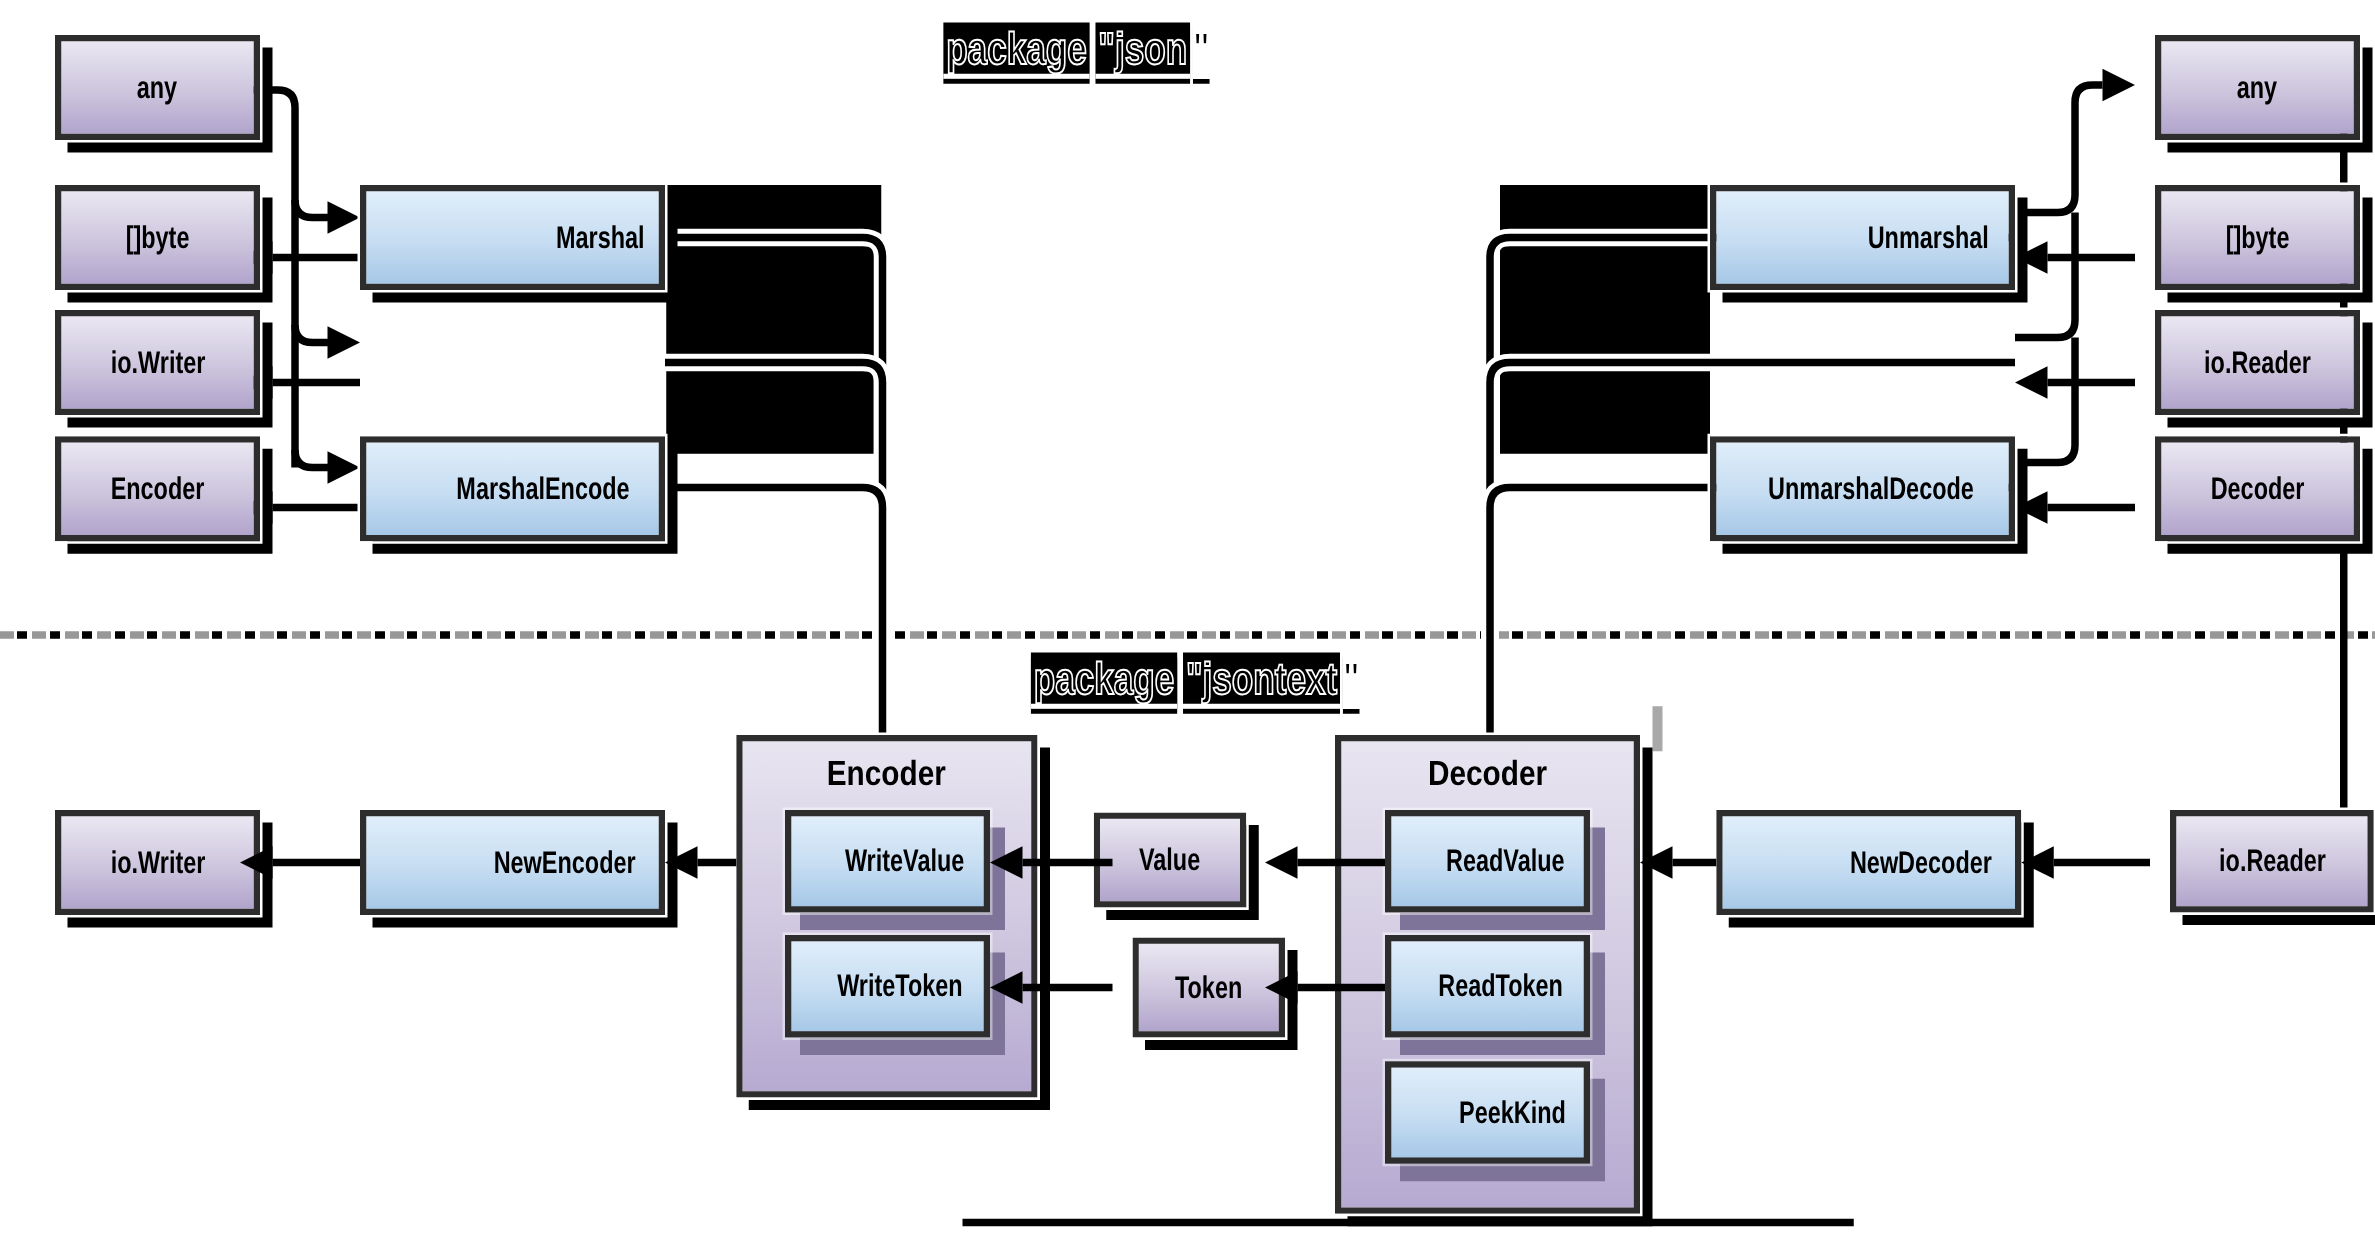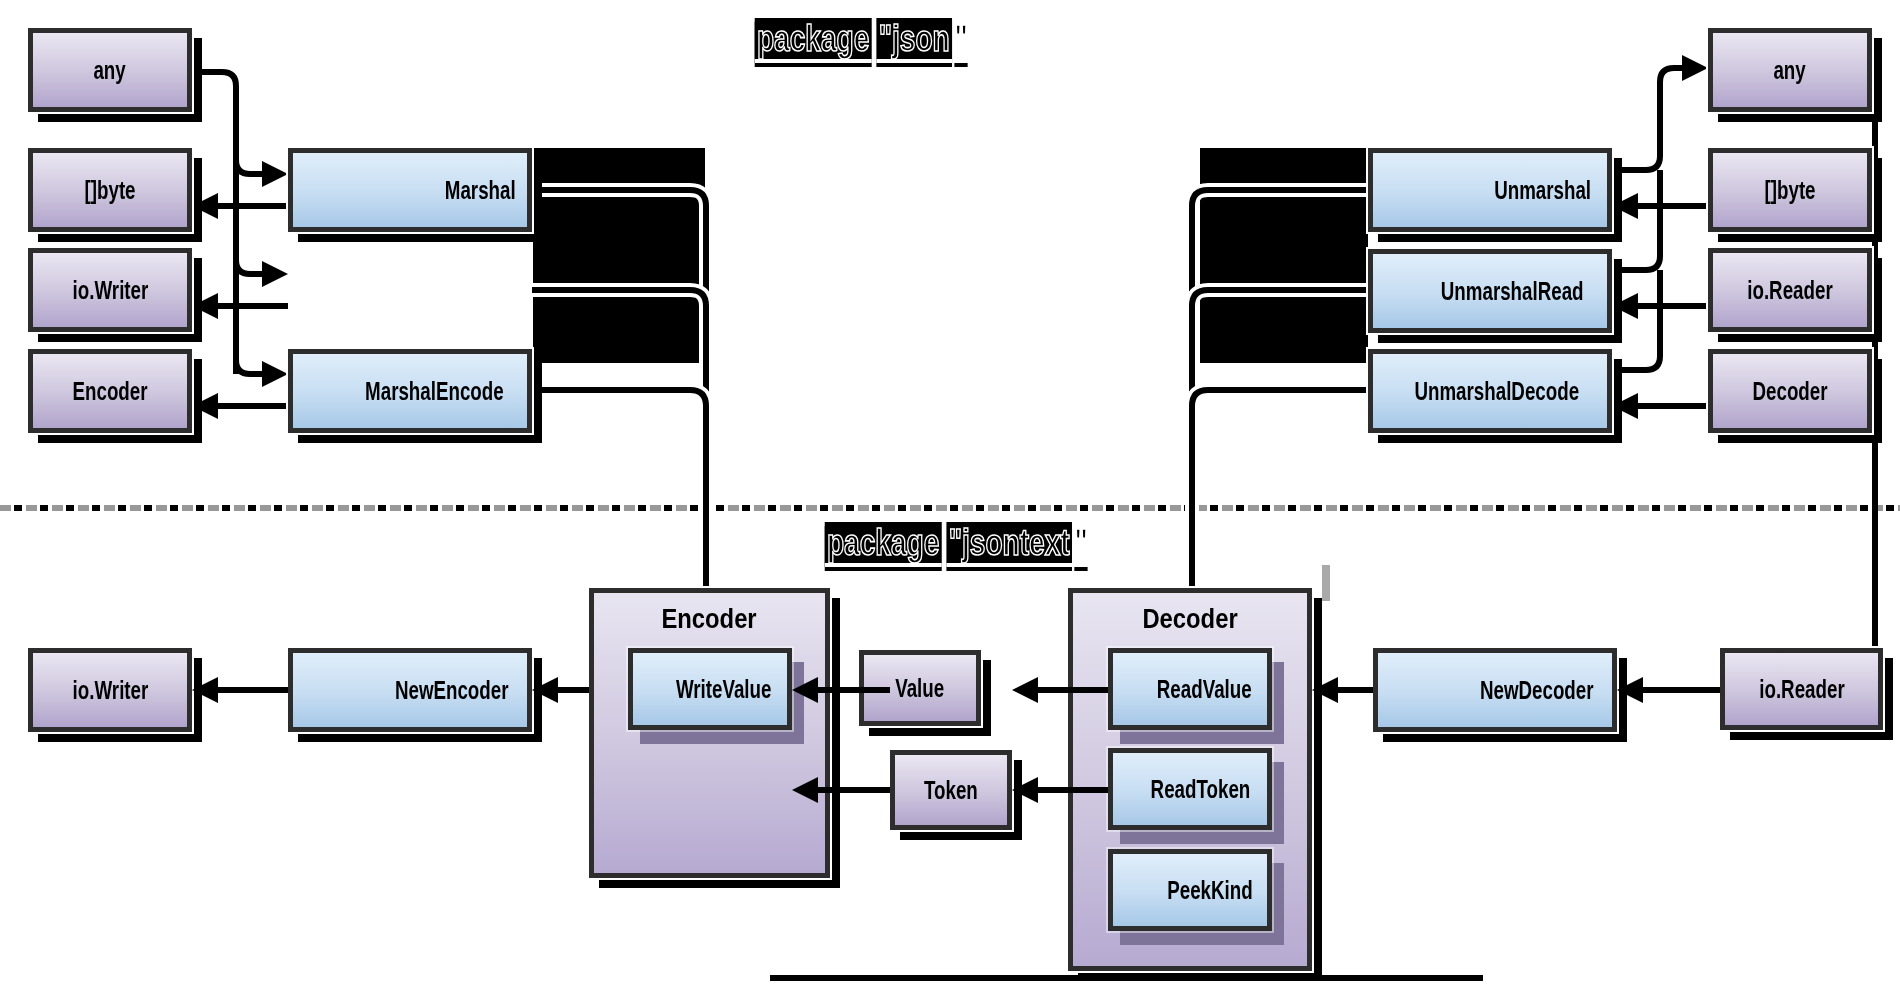--- a/index.html
+++ b/index.html
@@ -11,21 +11,21 @@
     background:repeating-linear-gradient(90deg,#989898 0 11px,#fff 11px 14px,#000 14px 22px,#fff 22px 26px);}
 
   svg.wires{position:absolute;left:0;top:0;z-index:1;}
   svg#wires-front{z-index:3;pointer-events:none;}
 
   
   .box{position:absolute;display:flex;align-items:center;justify-content:center;
        box-sizing:border-box;border:5px solid #2d2d2d;outline:2px solid #fff;
        box-shadow:10px 10px 0 0 #000;z-index:2;font-weight:bold;color:#000;}
   .box span{display:inline-block;white-space:nowrap;transform:scaleX(0.75);font-size:25px;}
-  .purple{background:linear-gradient(#eae7f2 0%,#cdc5dd 55%,#b1a4cc 100%);}
+  .purple{background:linear-gradient(#eae7f2 0%,#cdc5dd 55%,#b1a4cc 100%);margin-left:16px;}
   .blue{background:linear-gradient(#e0eefa 0%,#c6ddf2 55%,#a6c8e7 100%);justify-content:flex-end;}
 
   
   .container{position:absolute;box-sizing:border-box;border:5px solid #2d2d2d;outline:2px solid #fff;
        box-shadow:10px 10px 0 0 #000;z-index:2;
        background:linear-gradient(#e8e5f1 0%,#cfc7df 55%,#b6aad1 100%);}
   .ctitle{position:absolute;left:0;top:10px;width:100%;text-align:center;font-weight:bold;color:#000;}
   .ctitle span{display:inline-block;transform:scaleX(0.85);font-size:28px;white-space:nowrap;}
   .inner{box-shadow:12px 14px 0 0 #7e7398;outline:2px solid rgba(255,255,255,0.45);}
 
@@ -133,23 +133,20 @@
   <div class="box blue" style="left:288px;top:148px;width:244px;height:84px">
       <span>Marshal</span>
     </div>
   <div class="box blue" style="left:288px;top:349px;width:244px;height:84px">
       <span>MarshalEncode</span>
     </div>
 
   <div class="box blue" style="left:1368px;top:148px;width:244px;height:84px">
       <span>Unmarshal</span>
     </div>
-  <div class="box blue" style="left:1368px;top:249px;width:244px;height:84px">
-      <span>UnmarshalRead</span>
-    </div>
   <div class="box blue" style="left:1368px;top:349px;width:244px;height:84px">
       <span>UnmarshalDecode</span>
     </div>
 
   <div class="box purple" style="left:1708px;top:28px;width:164px;height:84px">
       <span>any</span>
     </div>
   <div class="box purple" style="left:1708px;top:148px;width:164px;height:84px">
       <span>[]byte</span>
     </div>
@@ -165,20 +162,23 @@
     </div>
   <div class="box blue" style="left:288px;top:648px;width:244px;height:84px">
       <span>NewEncoder</span>
     </div>
 
   <div class="container" style="left:589px;top:588px;width:241px;height:290px">
     <div class="ctitle"><span>Encoder</span></div>
     <div class="box blue inner" style="left:34px;top:55px;width:164px;height:82px">
         <span>WriteValue</span>
       </div>
+    <div class="box blue inner" style="left:34px;top:155px;width:164px;height:82px">
+        <span>WriteToken</span>
+      </div>
   </div>
 
   <div class="box purple" style="left:859px;top:650px;width:122px;height:76px">
       <span>Value</span>
     </div>
   <div class="box purple" style="left:890px;top:750px;width:122px;height:80px">
       <span>Token</span>
     </div>
 
   <div class="container" style="left:1068px;top:588px;width:244px;height:383px">

